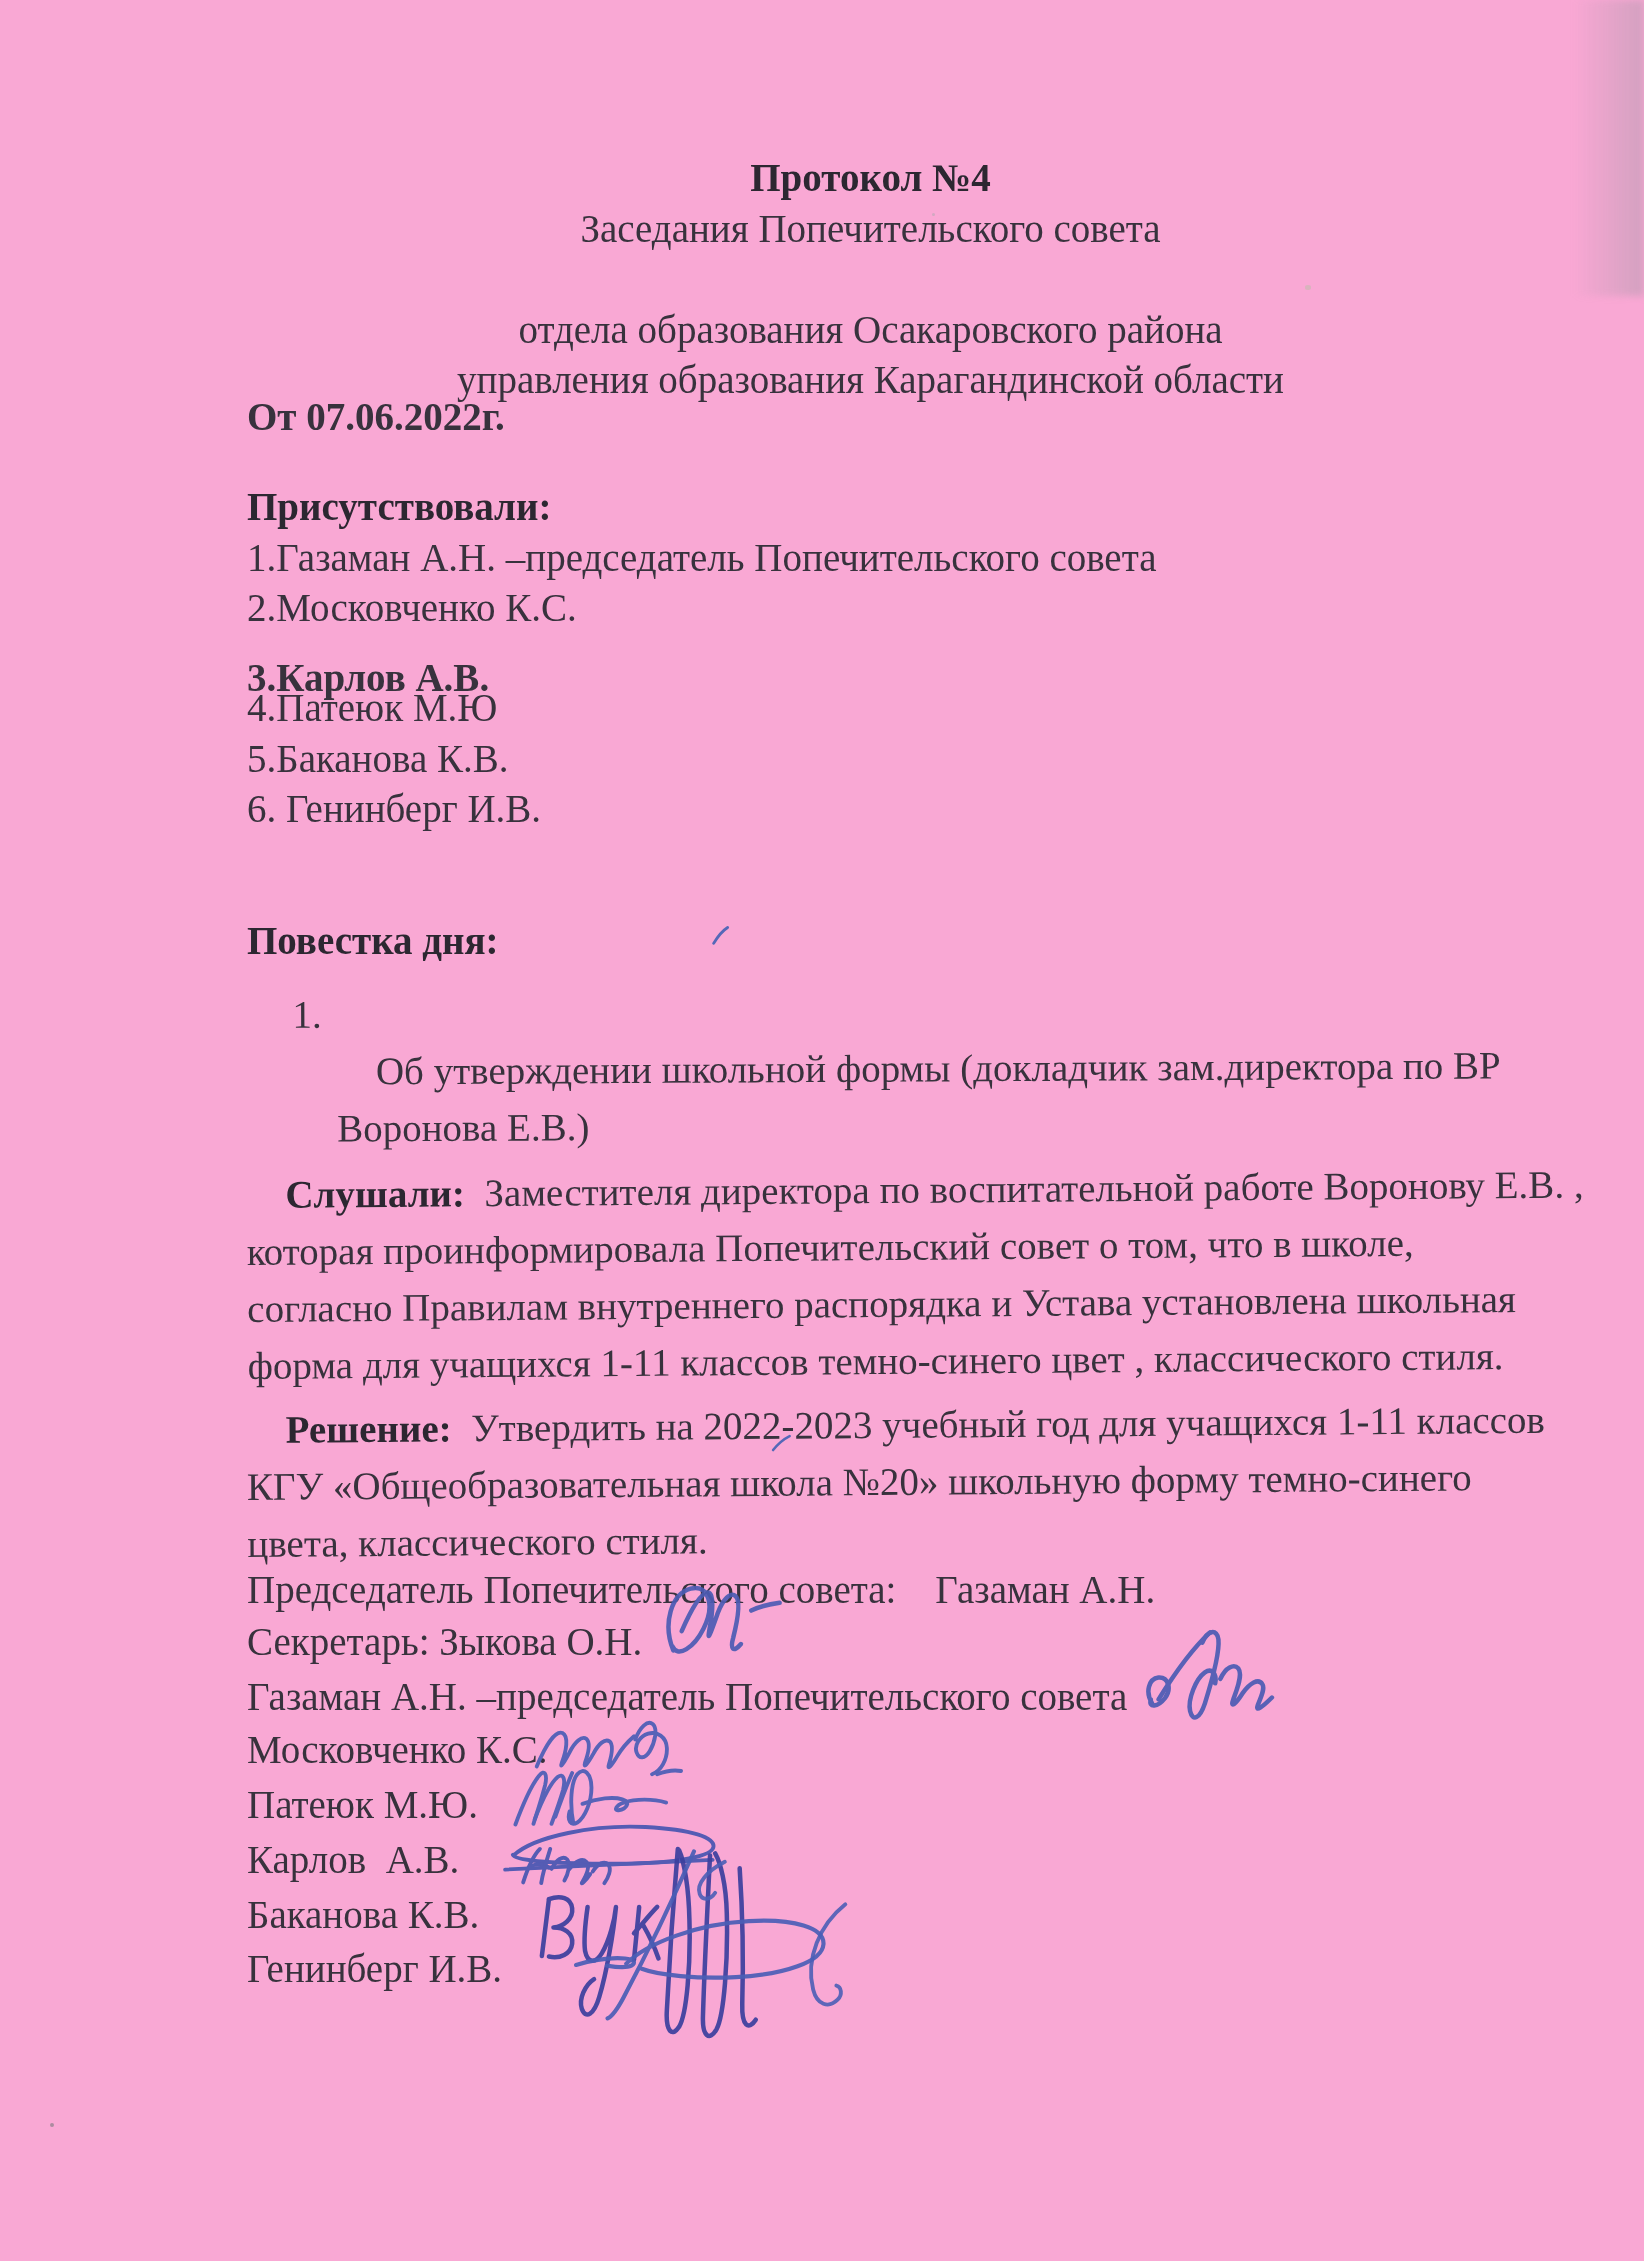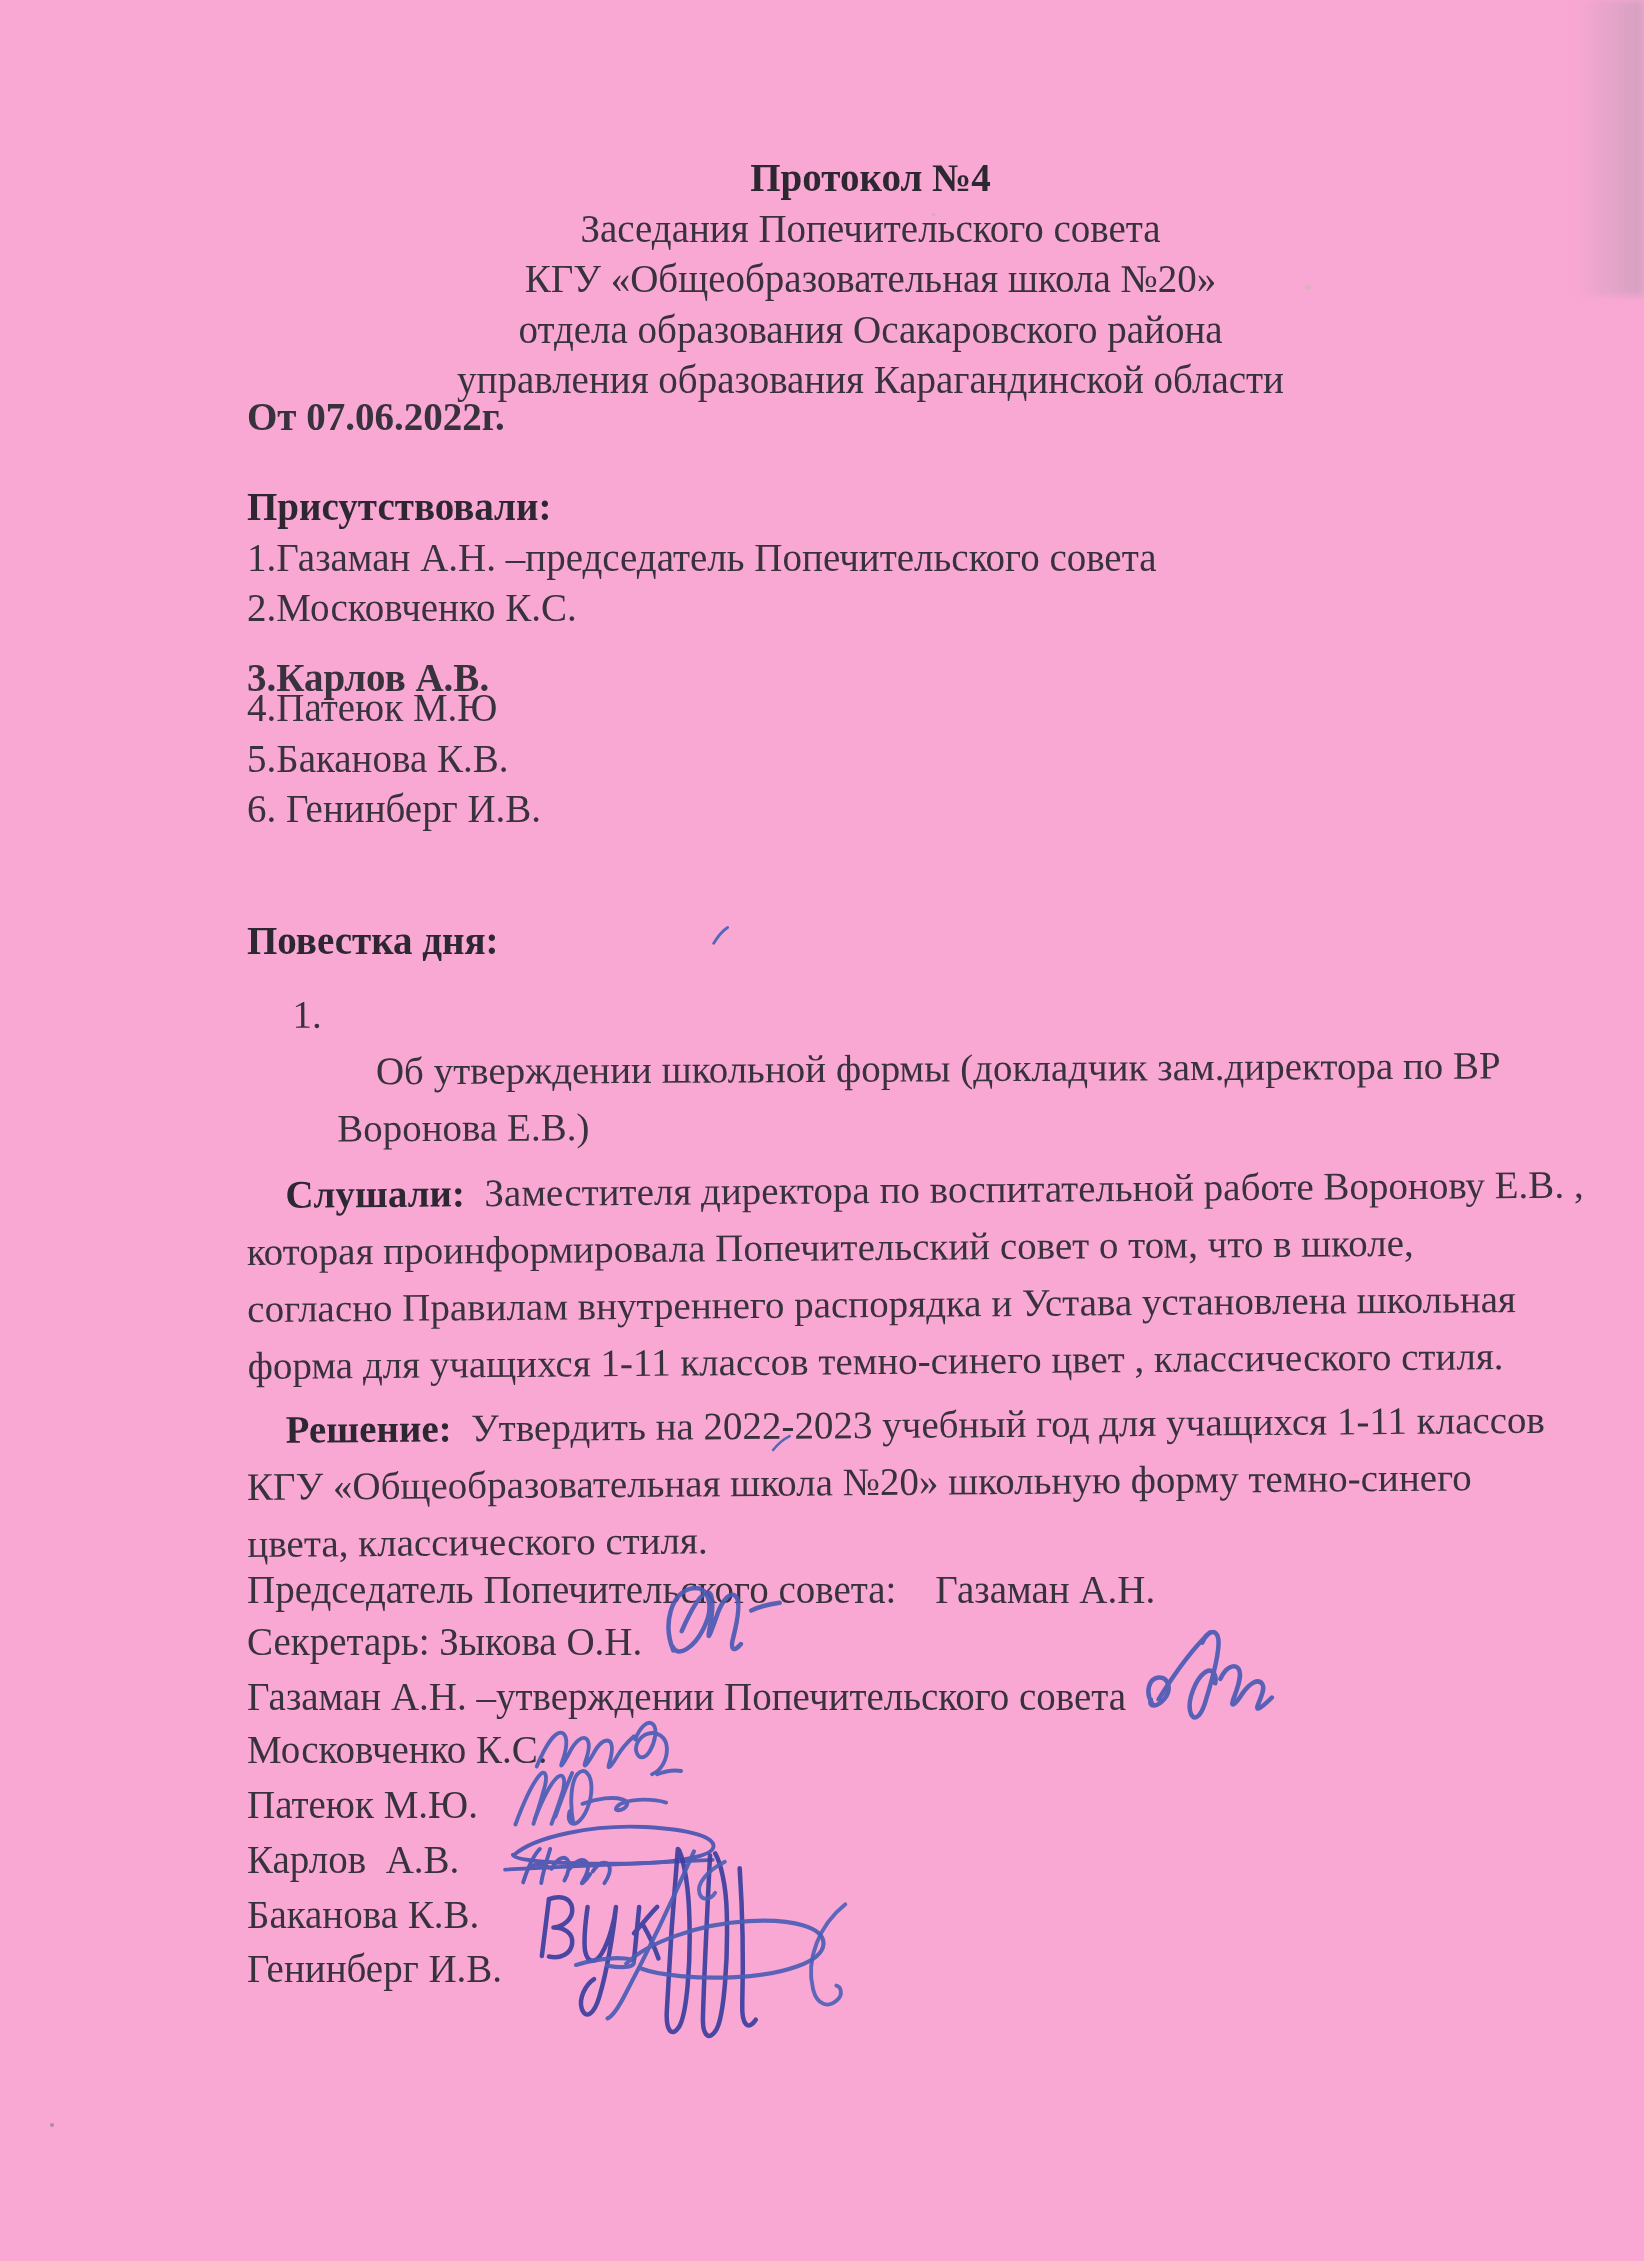--- a/index.html
+++ b/index.html
@@ -39,21 +39,20 @@
 
 <div class="page">
 
   <div class="edge-shadow"></div>
   <div class="speck speck1"></div>
   <div class="speck speck2"></div>
   <div class="speck speck3"></div>
 
   <div class="t center-line b" style="top:155px;">Протокол №4</div>
   <div class="t center-line" style="top:206px;">Заседания Попечительского совета</div>
-  <div class="t center-line" style="top:256px;">КГУ «Общеобразовательная школа №20»</div>
   <div class="t center-line" style="top:307px;">отдела образования Осакаровского района</div>
   <div class="t center-line" style="top:357px;">управления образования Карагандинской области</div>
   <div class="t left-col" style="top:394px;font-weight:bold;">От 07.06.2022г.</div>
 
   <div class="t left-col b" style="top:484px;">Присутствовали:</div>
   <div class="t left-col" style="top:535px;">1.Газаман А.Н. –председатель Попечительского совета</div>
   <div class="t left-col" style="top:585px;">2.Московченко К.С.</div>
   <div class="t left-col" style="top:655px;font-weight:bold;">3.Карлов А.В.</div>
   <div class="t left-col" style="top:685px;">4.Патеюк М.Ю</div>
   <div class="t left-col" style="top:736px;">5.Баканова К.В.</div>
@@ -73,21 +72,21 @@
   </div>
 
   <div class="t left-col para tilt-a" style="top:1344px;">
     <span class="b">Решение:</span><span>  Утвердить на 2022-2023 учебный год для учащихся 1-11 классов
 КГУ «Общеобразовательная школа №20» школьную форму темно-синего
 цвета, классического стиля.</span>
   </div>
 
   <div class="t sig-line" style="top:1567px;">Председатель Попечительского совета:    Газаман А.Н.</div>
   <div class="t sig-line" style="top:1619px;">Секретарь: Зыкова О.Н.</div>
-  <div class="t sig-line" style="top:1674px;">Газаман А.Н. –утверждении Попечительского совета</div>
+  <div class="t sig-line" style="top:1674px;">Газаман А.Н. –председатель Попечительского совета</div>
   <div class="t sig-line" style="top:1727px;">Московченко К.С.</div>
   <div class="t sig-line" style="top:1837px;">Карлов  А.В.</div>
   <div class="t sig-line" style="top:1782px;">Патеюк М.Ю.</div>
   <div class="t sig-line" style="top:1946px;">Генинберг И.В.</div>
   <div class="t sig-line" style="top:1892px;">Баканова К.В.</div>
 
   <svg class="tick-svg" style="left:706px;top:923px;" width="28" height="28" viewBox="0 0 44 44">
     <path d="M12,32 C18,22 26,12 34,7" stroke="#5568b8" stroke-width="4.5" fill="none" stroke-linecap="round"></path>
   </svg>
   <svg class="tick-svg" style="left:768px;top:1431px;" width="28" height="28" viewBox="0 0 44 44">

